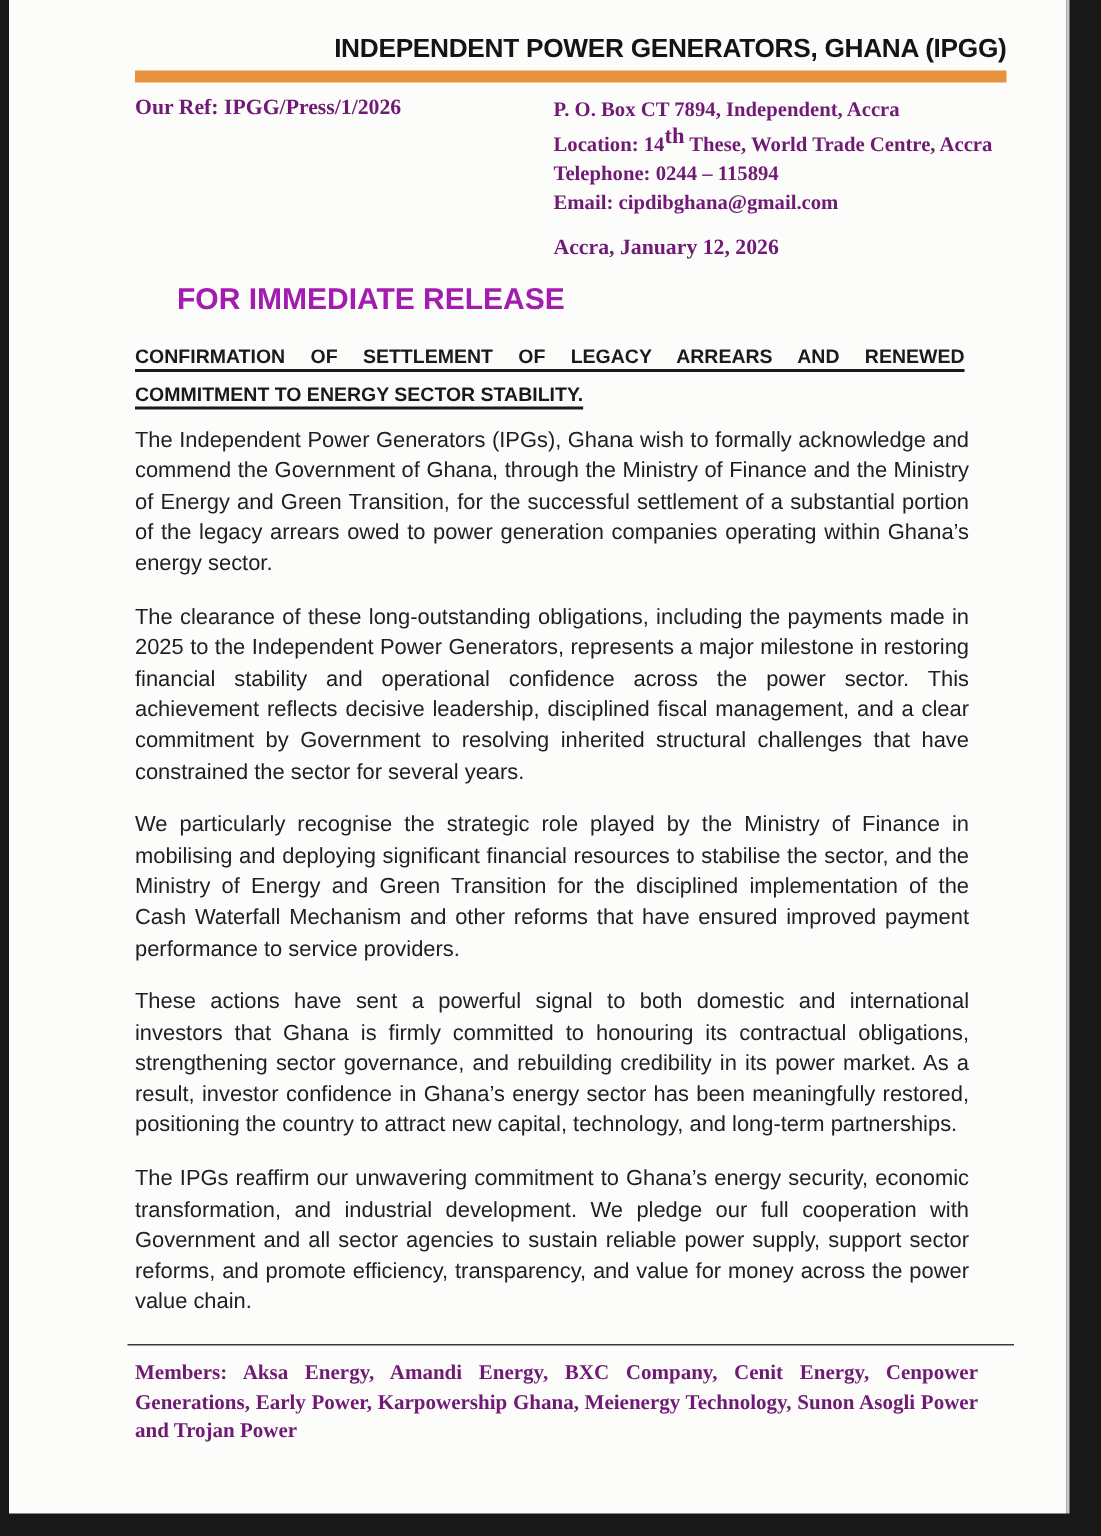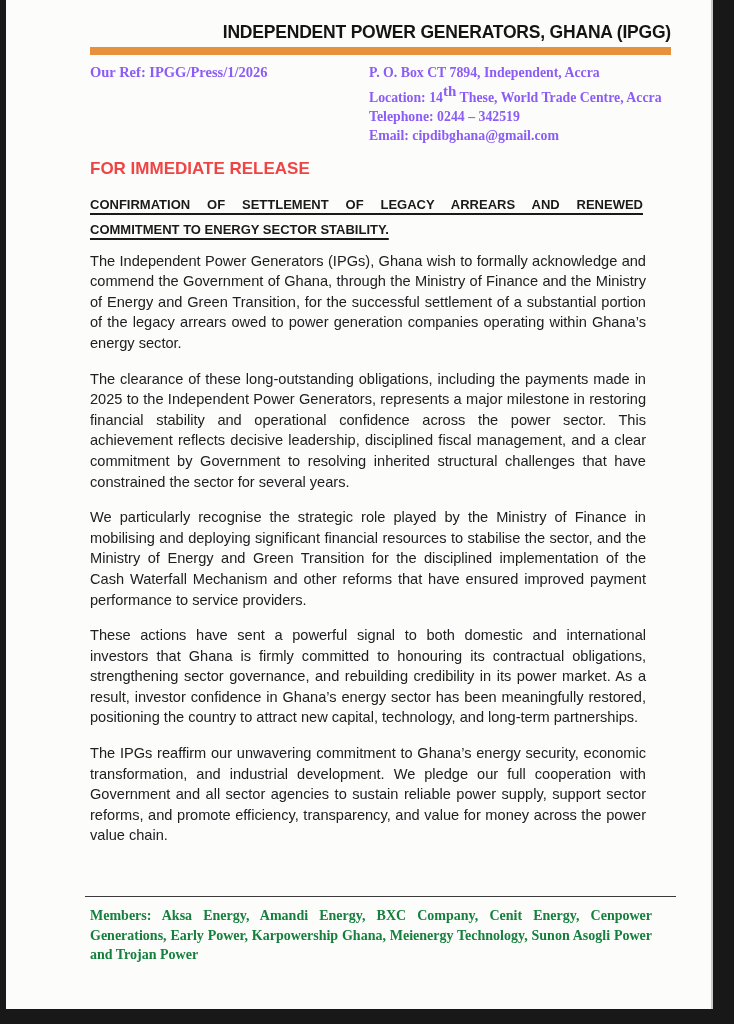--- a/index.html
+++ b/index.html
@@ -40,21 +40,21 @@
   .accent-bar {
     height: 8px;
     margin-top: 5px;
     background: #e8913c;
   }
   .head-row {
     display: flex;
     margin-top: 8px;
     font-family: "Liberation Serif", "DejaVu Serif", serif;
     font-weight: bold;
-    color: #8b5cf6;
+    color: #701a75;
   }
   .our-ref {
     font-size: 14.5px;
     line-height: 19px;
     white-space: nowrap;
   }
   .address {
     margin-left: auto;
     width: 302px;
     font-size: 13.8px;
@@ -63,22 +63,23 @@
   .address sup { font-size: 15px; }
   .dateline {
     margin-top: 12px;
     font-size: 14.5px;
   }
 
   
   .release-line {
     margin-top: 14px;
     font-weight: bold;
-    font-size: 17px;
-    color: #ef4444;
+    font-size: 20px;
+    color: #a21caf;
+    margin-left: 28px;
   }
   .headline {
     margin: 13px 28px 0 0;
     font-size: 13px;
     font-weight: bold;
     line-height: 25px;
     color: #1a1a1a;
     text-align: justify;
     text-decoration: underline;
     text-decoration-thickness: 2px;
@@ -105,21 +106,21 @@
     border-top: 1.5px solid #3a3a3a;
     margin: 0;
   }
   .members {
     margin: 9px 24px 0 5px;
     font-family: "Liberation Serif", "DejaVu Serif", serif;
     font-weight: bold;
     font-size: 14px;
     line-height: 19.5px;
     text-align: justify;
-    color: #15803d;
+    color: #701a75;
   }
 </style>
 </head>
 <body>
 
 <div class="photo">
   <div class="strip strip-left"></div>
   <div class="strip strip-right"></div>
   <div class="strip strip-bottom"></div>
 
@@ -127,22 +128,23 @@
 
     <header>
       <div class="org-title">INDEPENDENT POWER GENERATORS, GHANA (IPGG)</div>
       <div class="accent-bar" style="background-color: rgb(232, 145, 60);"></div>
 
       <div class="head-row">
         <div class="our-ref">Our Ref: IPGG/Press/1/2026</div>
         <div class="address">
           <div>P. O. Box CT 7894, Independent, Accra</div>
           <div><span>Location: 14</span><sup>th</sup><span> These, World Trade Centre, Accra</span></div>
-          <div>Telephone: 0244 – 342519</div>
+          <div>Telephone: 0244 – 115894</div>
           <div>Email: cipdibghana@gmail.com</div>
+          <div class="dateline">Accra, January 12, 2026</div>
         </div>
       </div>
     </header>
 
     <main>
       <div class="release-line">FOR IMMEDIATE RELEASE</div>
       <h1 class="headline">CONFIRMATION OF SETTLEMENT OF LEGACY ARREARS AND RENEWED COMMITMENT TO ENERGY SECTOR STABILITY.</h1>
       <div class="body-text">
         <p>The Independent Power Generators (IPGs), Ghana wish to formally acknowledge and commend the Government of Ghana, through the Ministry of Finance and the Ministry of Energy and Green Transition, for the successful settlement of a substantial portion of the legacy arrears owed to power generation companies operating within Ghana’s energy sector.</p>
         <p>The clearance of these long-outstanding obligations, including the payments made in 2025 to the Independent Power Generators, represents a major milestone in restoring financial stability and operational confidence across the power sector. This achievement reflects decisive leadership, disciplined fiscal management, and a clear commitment by Government to resolving inherited structural challenges that have constrained the sector for several years.</p>

